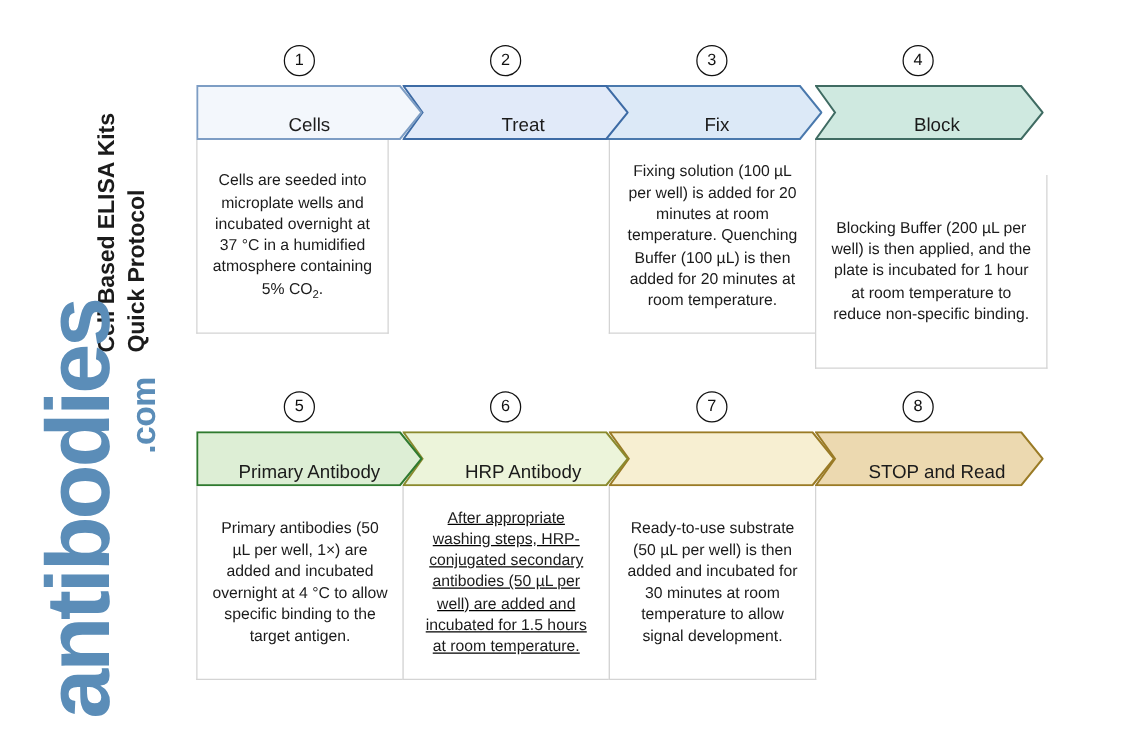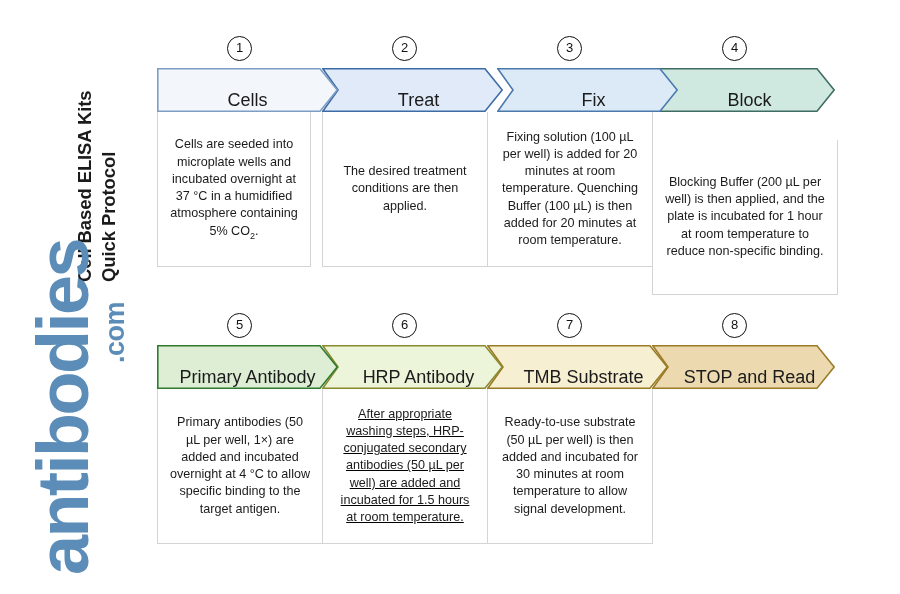--- a/index.html
+++ b/index.html
@@ -60,21 +60,21 @@
   }
 
   .chev-strip { position:relative; height:44px; }
   .chev {
     position:absolute; top:0; height:44px;
     display:flex; align-items:center; justify-content:center;
   }
   .chev svg { position:absolute; inset:0; width:100%; height:100%; }
   .chev-label {
     position:relative; z-index:2;
-    font-size:18px; color:#1b1b1b;
+    font-size:15px; color:#1b1b1b;
     text-align:center;
     padding:0 14px;
     margin-top:21px;
   }
   .chev.has-notch .chev-label { padding-left:26px; }
 
   .body-strip { position:relative; height:155px; }
   .body-cell {
     position:absolute; top:0; height:155px;
     border:1px solid #d4d4d4;
@@ -117,39 +117,36 @@
             <polygon points="0.8,0.8 163,0.8 180.2,22 163,43.2 0.8,43.2" fill="#f3f7fc" stroke="#7d9dc4" stroke-width="1.6"></polygon>
           </svg>
           <span class="chev-label">Cells</span>
         </div>
         <div class="chev has-notch" style="left: 165px; width: 181px; z-index: 3;">
           <svg viewBox="0 0 181 44" preserveAspectRatio="none">
             <polygon points="0.8,0.8 163,0.8 180.2,22 163,43.2 0.8,43.2 16,22" fill="#e1eaf9" stroke="#3d6ba5" stroke-width="1.6"></polygon>
           </svg>
           <span class="chev-label">Treat</span>
         </div>
-        <div class="chev has-notch" style="left: 340px; width: 181px; z-index: 2;">
+        <div class="chev has-notch" style="left: 320px; width: 181px; z-index: 2;">
           <svg viewBox="0 0 181 44" preserveAspectRatio="none">
             <polygon points="0.8,0.8 163,0.8 180.2,22 163,43.2 0.8,43.2 16,22" fill="#dce9f7" stroke="#4a79ad" stroke-width="1.6"></polygon>
           </svg>
           <span class="chev-label">Fix</span>
         </div>
         <div class="chev has-notch" style="left: 495px; width: 183px; z-index: 1;">
           <svg viewBox="0 0 183 44" preserveAspectRatio="none">
             <polygon points="0.8,0.8 165,0.8 182.2,22 165,43.2 0.8,43.2 16,22" fill="#cfe9e0" stroke="#3f6b62" stroke-width="1.6"></polygon>
           </svg>
           <span class="chev-label">Block</span>
         </div>
       </div>
       <div class="body-strip">
         <div class="body-cell" style="left: 0px; width: 154px;">
           <div class="body-text">Cells are seeded into microplate wells and incubated overnight at 37 °C in a humidified atmosphere containing 5% CO<sub>2</sub>.</div>
-        </div>
-        <div class="body-cell" style="left: 165px; width: 166px;">
-          <div class="body-text">The desired treatment conditions are then applied.</div>
         </div>
         <div class="body-cell" style="left: 330px; width: 166px;">
           <div class="body-text">Fixing solution (100 µL per well) is added for 20 minutes at room temperature. Quenching Buffer (100 µL) is then added for 20 minutes at room temperature.</div>
         </div>
         <div class="body-cell" style="left: 495px; width: 186px; margin-top: 28px;">
           <div class="body-text">Blocking Buffer (200 µL per well) is then applied, and the plate is incubated for 1 hour at room temperature to reduce non-specific binding.</div>
         </div>
       </div>
     </div>
   <div class="flow-row" id="row-2">
@@ -169,21 +166,20 @@
         <div class="chev has-notch" style="left: 165px; width: 181px; z-index: 3;">
           <svg viewBox="0 0 181 44" preserveAspectRatio="none">
             <polygon points="0.8,0.8 163,0.8 180.2,22 163,43.2 0.8,43.2 16,22" fill="#ecf4da" stroke="#8a8a2e" stroke-width="1.6"></polygon>
           </svg>
           <span class="chev-label">HRP Antibody</span>
         </div>
         <div class="chev has-notch" style="left: 330px; width: 181px; z-index: 2;">
           <svg viewBox="0 0 181 44" preserveAspectRatio="none">
             <polygon points="0.8,0.8 163,0.8 180.2,22 163,43.2 0.8,43.2 16,22" fill="#f7efd2" stroke="#9a7b26" stroke-width="1.6"></polygon>
           </svg>
-          <span class="chev-label">TMB Substrate</span>
         </div>
         <div class="chev has-notch" style="left: 495px; width: 183px; z-index: 1;">
           <svg viewBox="0 0 183 44" preserveAspectRatio="none">
             <polygon points="0.8,0.8 165,0.8 182.2,22 165,43.2 0.8,43.2 16,22" fill="#ecd9b0" stroke="#9a7b26" stroke-width="1.6"></polygon>
           </svg>
           <span class="chev-label">STOP and Read</span>
         </div>
       </div>
       <div class="body-strip">
         <div class="body-cell" style="left: 0px; width: 166px;">

